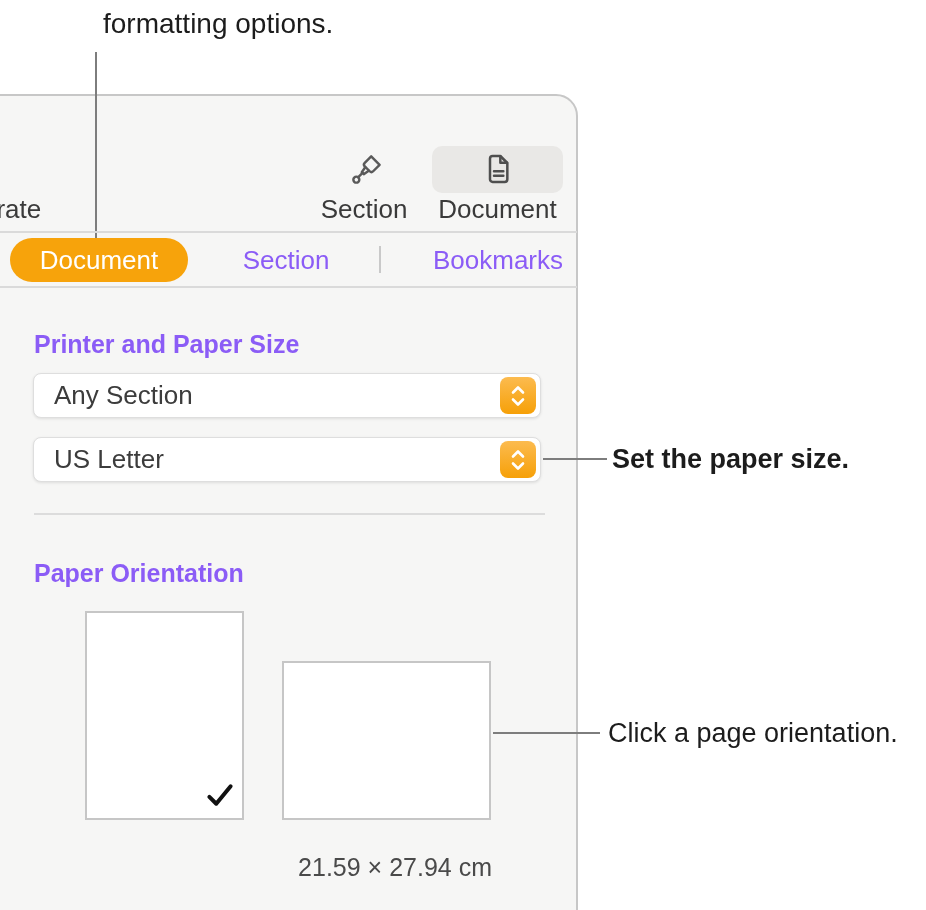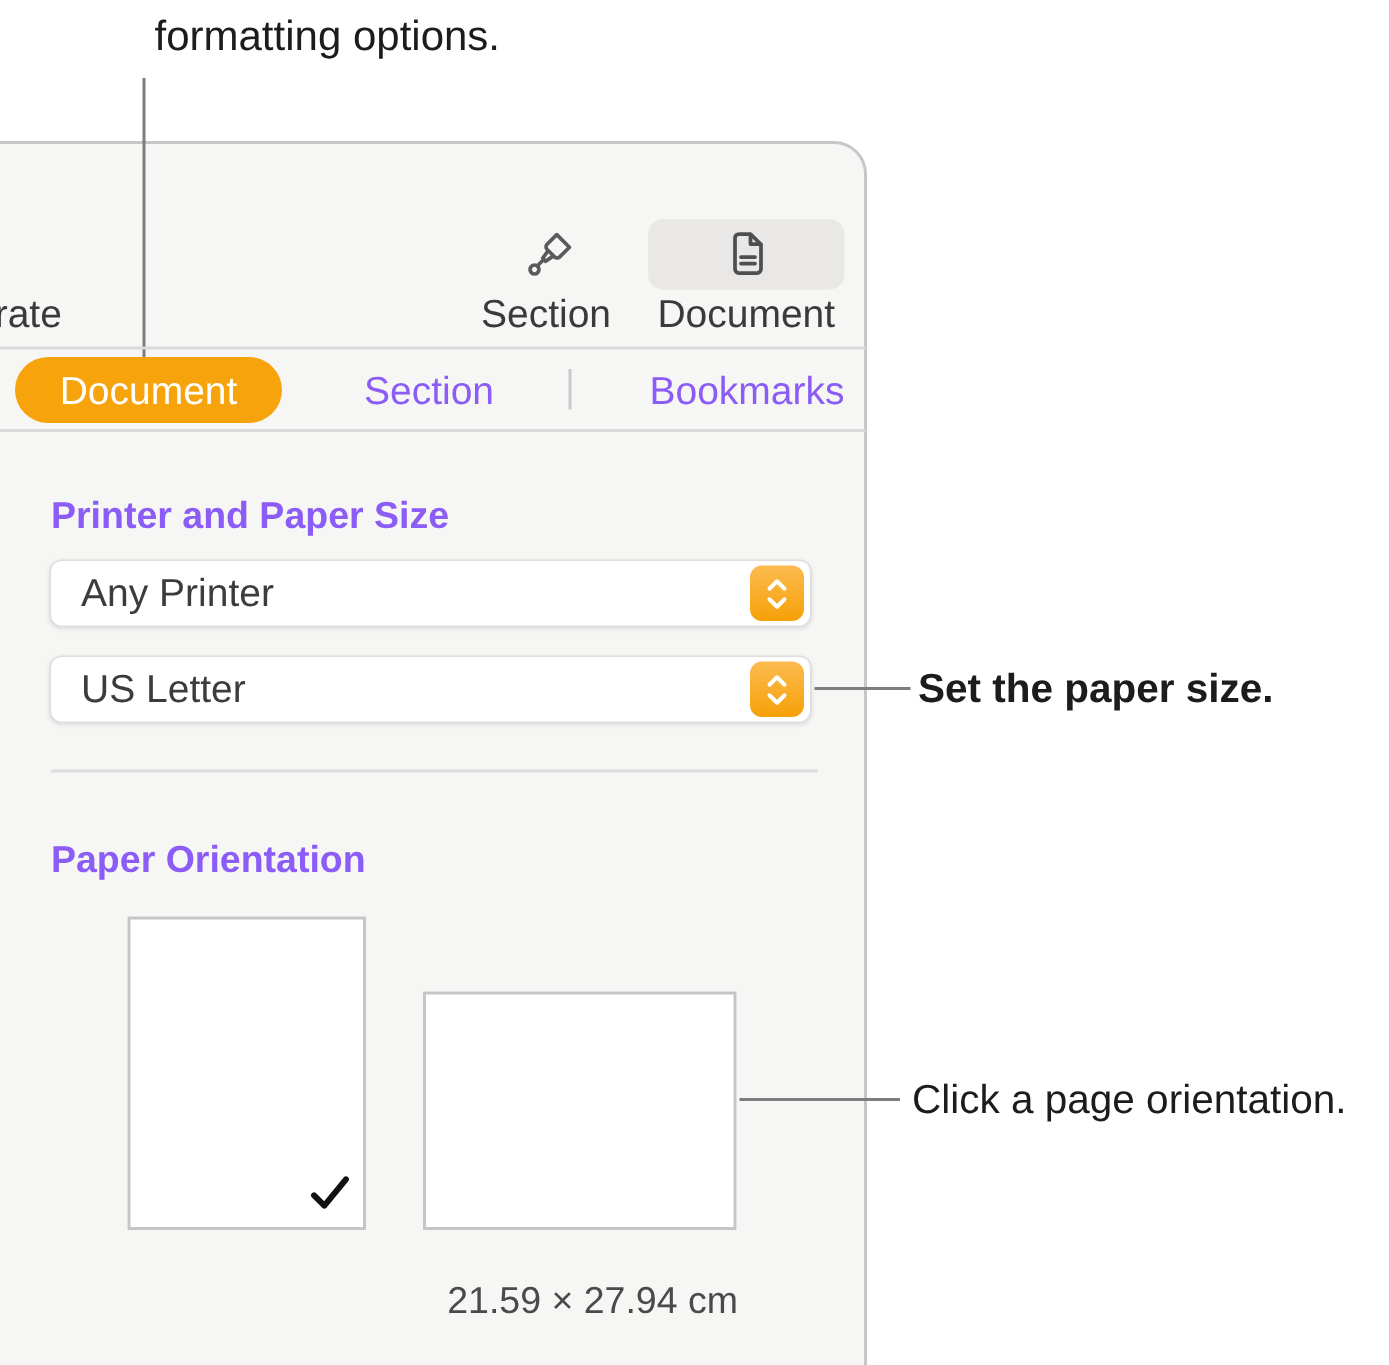--- a/index.html
+++ b/index.html
@@ -109,21 +109,21 @@
   <span>Section</span>
 </div>
 <div class="abs tab-divider" style="left:379px; top:246px; height:27px;"></div>
 <div class="abs tab-plain" style="left:420px; top:238px; width:156px; height:44px;">
   <span>Bookmarks</span>
 </div>
 
 <div class="abs section-title" style="left:34px; top:330px;">Printer and Paper Size</div>
 
 <div class="abs dropdown" style="left:33px; top:373px;">
-  <span class="dropdown-value">Any Printer</span>
+  <span class="dropdown-value">Any Section</span>
   <span class="chev-btn">
     <svg width="20" height="26" viewBox="0 0 20 26" fill="none" stroke="#ffffff" stroke-width="2.6" stroke-linecap="round" stroke-linejoin="round">
       <path d="M5 9.5 L10 4.5 L15 9.5"></path>
       <path d="M5 16.5 L10 21.5 L15 16.5"></path>
     </svg>
   </span>
 </div>
 
 <div class="abs dropdown" style="left:33px; top:437px;">
   <span class="dropdown-value">US Letter</span>

